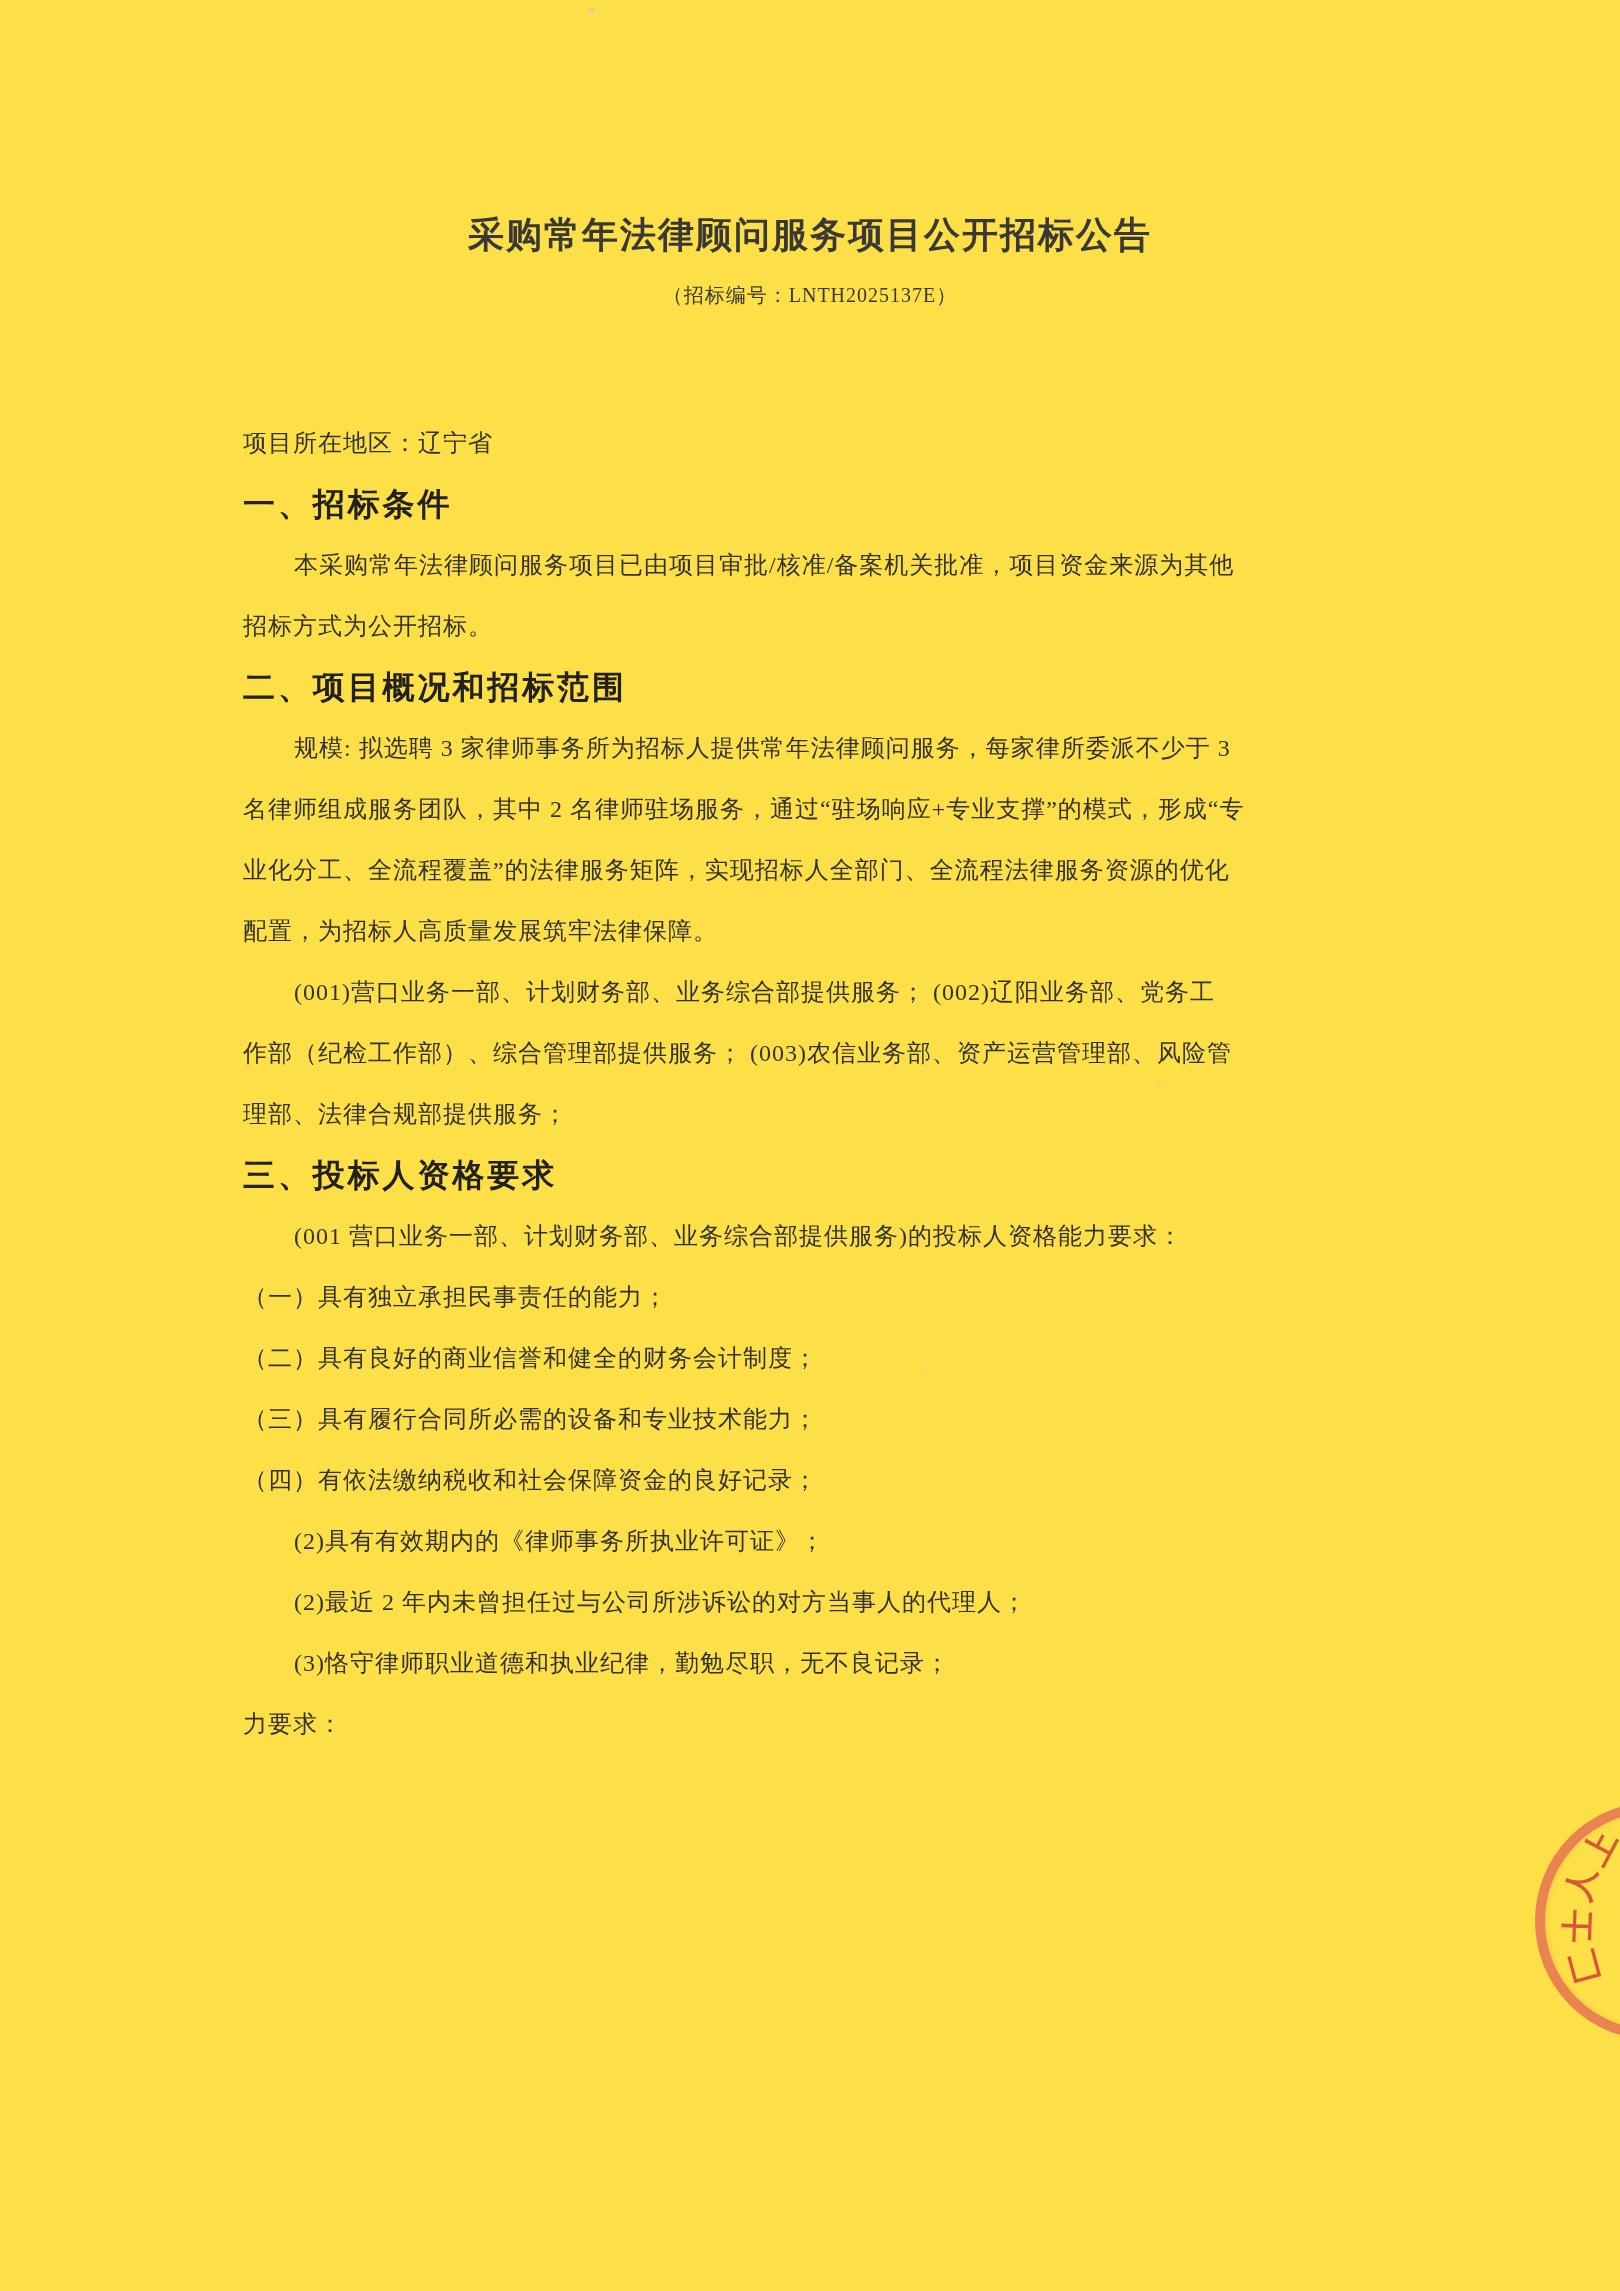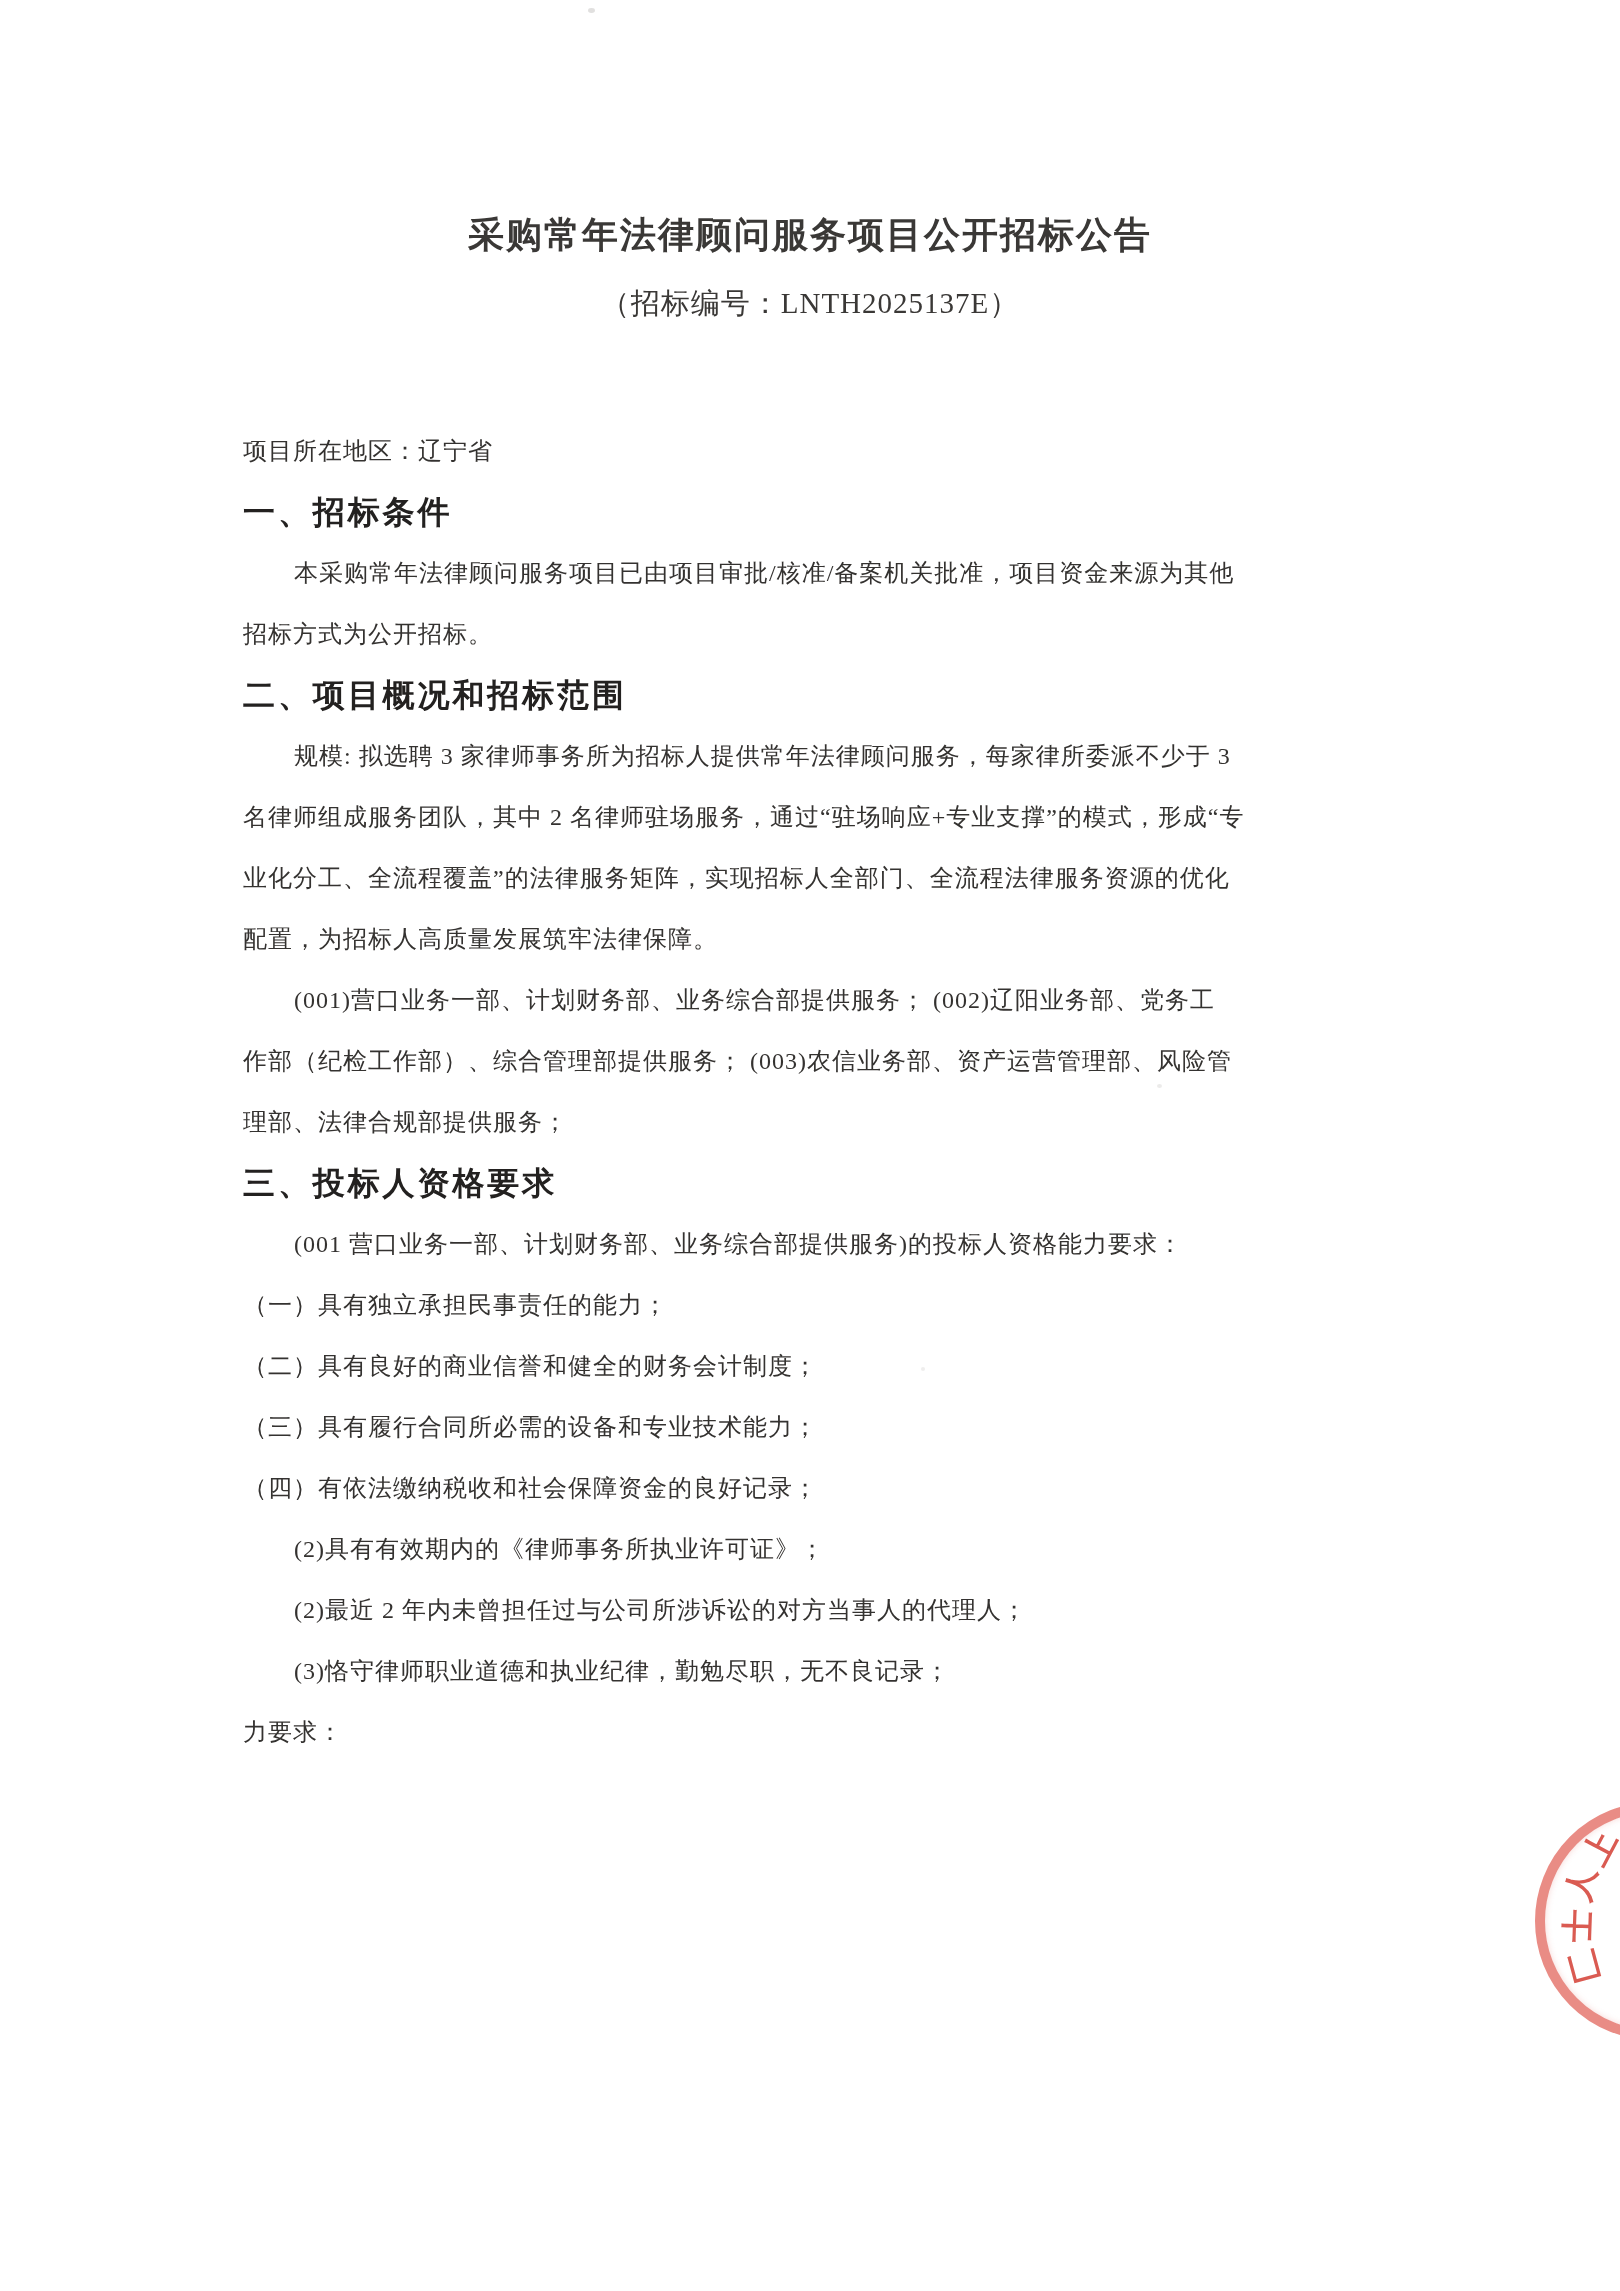--- a/index.html
+++ b/index.html
@@ -1,37 +1,37 @@
 <!DOCTYPE html>
 <html><head>
 <meta charset="utf-8">
 <style>
   html,body{margin:0;padding:0;background:#e8e8e8;}
   .page{
     position:relative;
     width:1620px;height:2292px;
     margin:0 auto;
-    background:#ffffff;
+    background:#fde047;
     overflow:hidden;
     color:#2e2c2a;
     font-family:"Liberation Serif","DejaVu Serif",serif;
   }
   .doc-title{
     padding-top:212px;
     text-align:center;
     font-size:36px;
     font-weight:600;
     letter-spacing:2px;
     line-height:47px;
     color:#3a3836;
   }
   .doc-subtitle{
-    margin-top:25px;
+    margin-top:17px;
     text-align:center;
-    font-size:29px;
+    font-size:20px;
     letter-spacing:1px;
     line-height:39px;
     color:#3a3836;
   }
   .body-col{
     margin-top:98px;
     margin-left:243px;
     width:1137px;
   }
   .ln{

